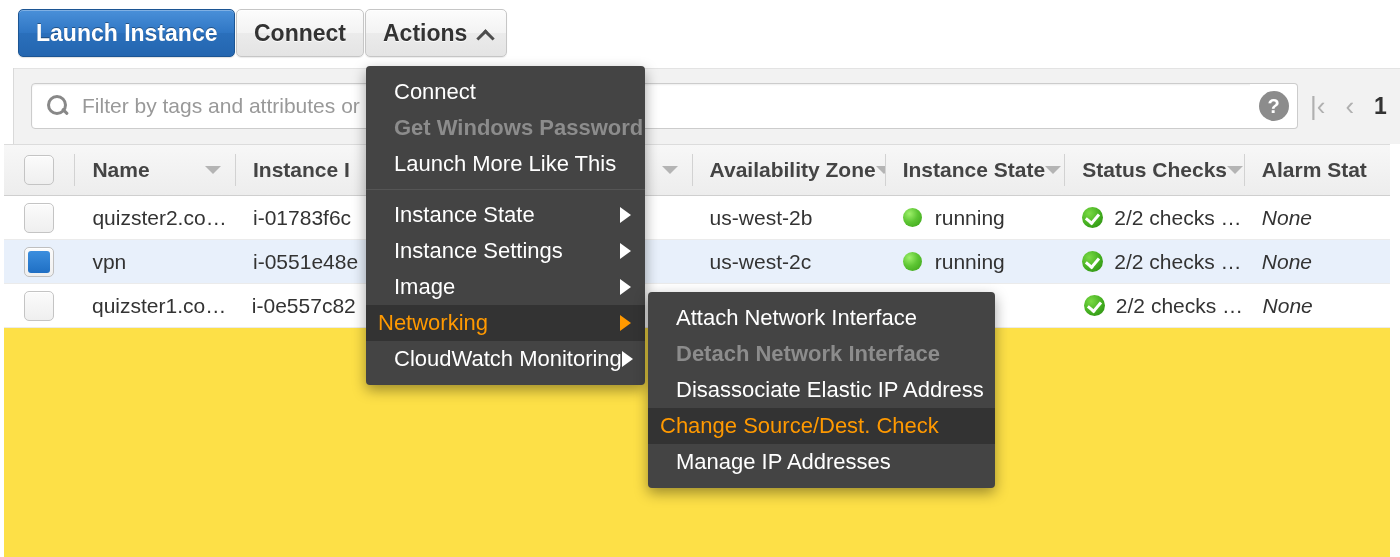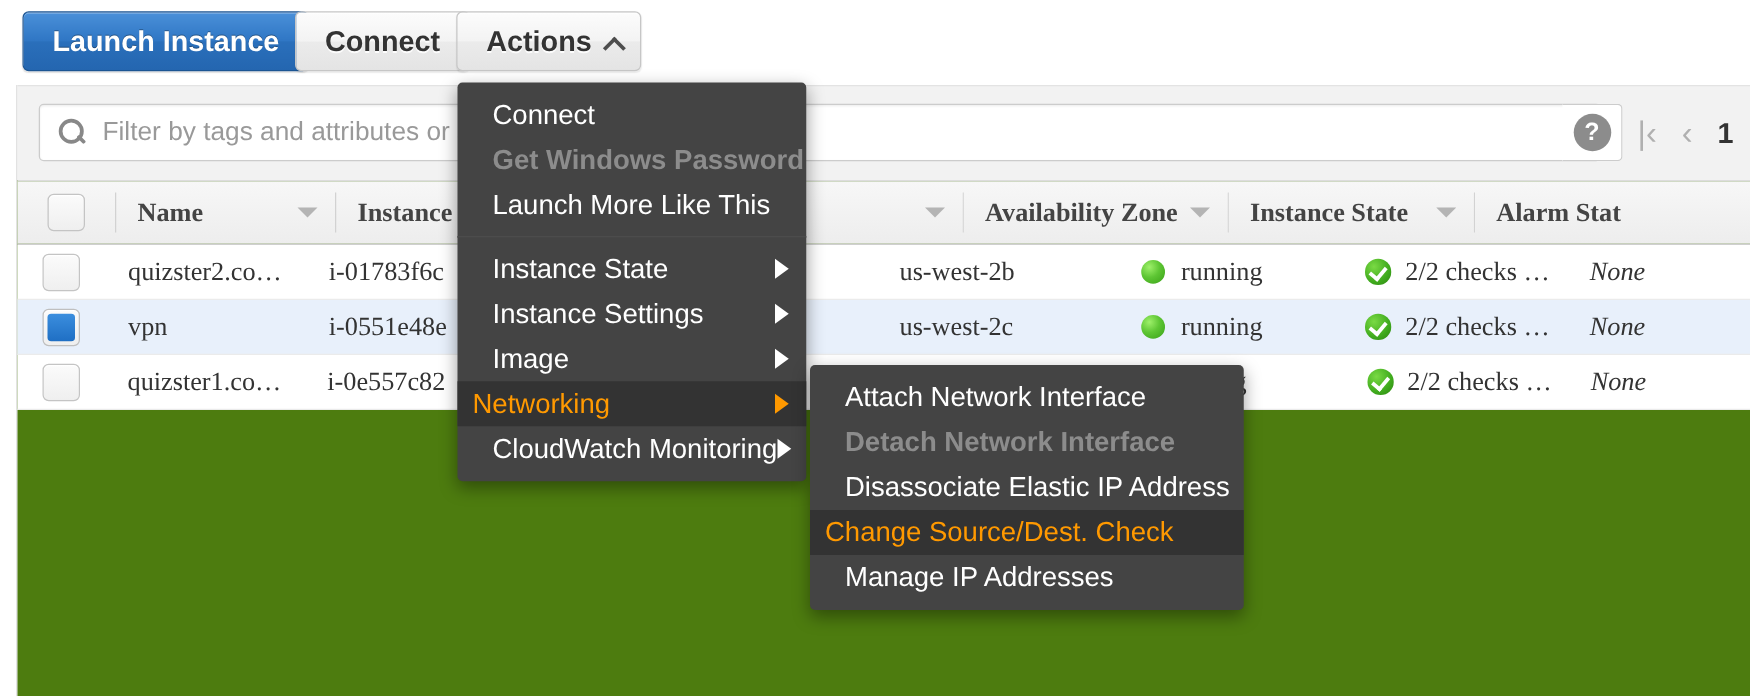--- a/index.html
+++ b/index.html
@@ -47,21 +47,21 @@
   .btn {
     position: absolute;
     top: 9px;
     height: 48px;
     border-radius: 5px;
     font-size: 23px;
     font-weight: bold;
     display: flex;
     align-items: center;
     justify-content: center;
-    padding: 0 23px;
+    padding: 0 17px;
     cursor: pointer;
     user-select: none;
     white-space: nowrap;
   }
   .btn-primary {
     left: 18px;
     background: linear-gradient(to bottom, #4a90d9 0%, #2f76c4 50%, #2a6fbb 51%, #2466b0 100%);
     border: 1px solid #1c5593;
     color: #ffffff;
     text-shadow: 0 -1px 0 rgba(0,0,0,0.35);
@@ -182,25 +182,24 @@
   }
   .pager-num {
     color: #333333;
     font-size: 23px;
     font-weight: bold;
   }
 
   
   .table-wrap {
     position: absolute;
-    left: 14px; top: 144px;
+    left: 4px; top: 144px;
     width: 1386px; height: 413px;
-    background: #4d7c0f;
+    background: #fde047;
     z-index: 2;
-    font-family: Liberation Serif, serif;
   }
   .thead {
     display: flex;
     height: 52px;
     background: linear-gradient(to bottom, #f7f7f7 0%, #ededed 100%);
     border-top: 1px solid #dcdcdc;
     border-bottom: 1px solid #cfcfcf;
     align-items: center;
   }
   .th {
@@ -407,20 +406,24 @@
         <span class="sort-caret"></span>
       </div>
       <div class="th" style="width:212px">
         <span>Availability Zone</span>
         <span class="sort-caret"></span>
       </div>
       <div class="th" style="width:197px">
         <span>Instance State</span>
         <span class="sort-caret"></span>
       </div>
+      <div class="th" style="width:197px">
+        <span>Status Checks</span>
+        <span class="sort-caret"></span>
+      </div>
       <div class="th" style="width:160px">
         <span>Alarm Stat</span>
       </div>
     </div>
 
     <div class="tbody">
 
       <div class="tr">
         <div class="td td-check">
           <span class="checkbox"></span>

